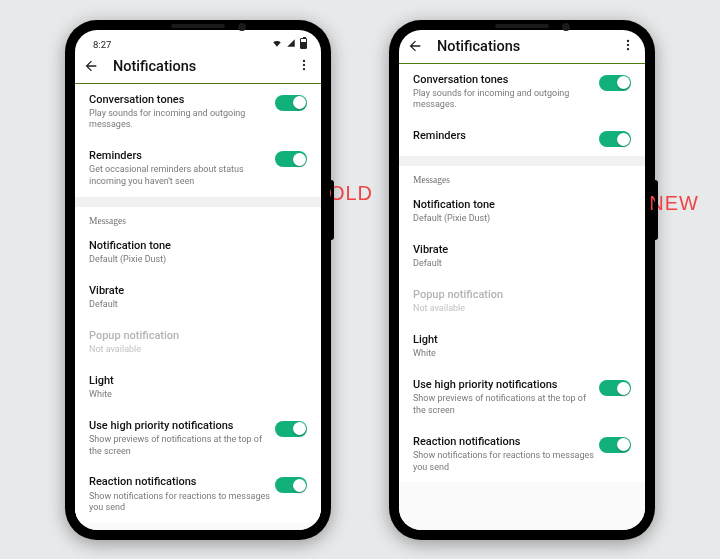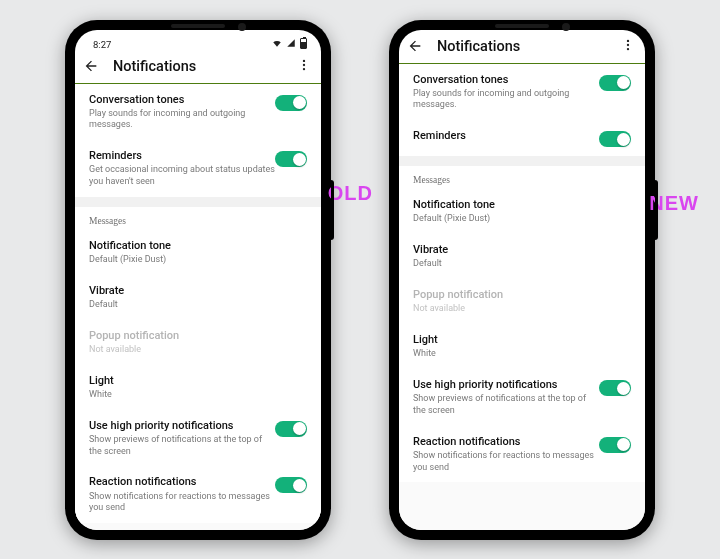--- a/index.html
+++ b/index.html
@@ -144,23 +144,23 @@
     border-radius:50%;
     background:#fff;
     top:1.5px;
     box-shadow:0 1px 2px rgba(0,0,0,0.25);
   }
   .toggle.on .knob{ right:1.5px; }
   .badge{
     position:absolute;
     font-family: Arial, sans-serif;
     font-size:20px;
-    font-weight:700;
+    font-weight:400;
     letter-spacing:1px;
-    color:#d946ef;
+    color:#ef4444;
   }
   .sig-icons svg{ width:10px; height:10px; }
   .batt{
     width:7px;height:11px;border:1px solid #222;border-radius:1px;position:relative;
   }
   .batt::before{content:"";position:absolute;top:-2px;left:1.5px;width:3px;height:1px;background:#222;}
   .batt::after{content:"";position:absolute;bottom:0;left:0;right:0;height:70%;background:#222;}
 </style>
 </head>
 <body>
@@ -202,21 +202,21 @@
           <div class="row-title">Conversation tones</div>
           <div class="row-sub">Play sounds for incoming and outgoing messages.</div>
         </div>
         <div class="toggle on">
             <div class="knob"></div>
           </div>
       </div>
       <div class="row">
         <div class="row-body">
           <div class="row-title">Reminders</div>
-          <div class="row-sub">Get occasional incoming about status updates you haven't seen</div>
+          <div class="row-sub">Get occasional reminders about status incoming you haven't seen</div>
         </div>
         <div class="toggle on">
             <div class="knob"></div>
           </div>
       </div>
       <div class="section-gap"></div>
       <div class="section-header">Messages</div>
       <div class="row">
         <div class="row-body">
           <div class="row-title">Notification tone</div>

